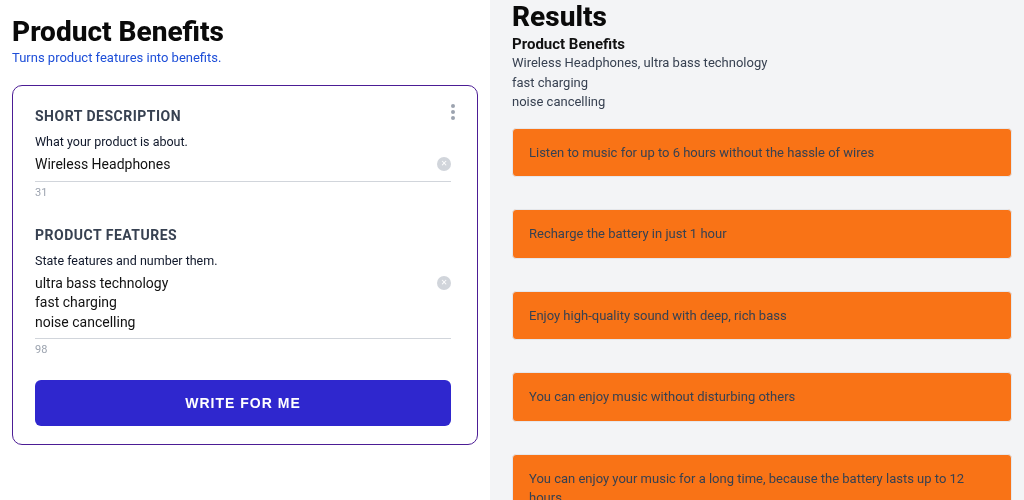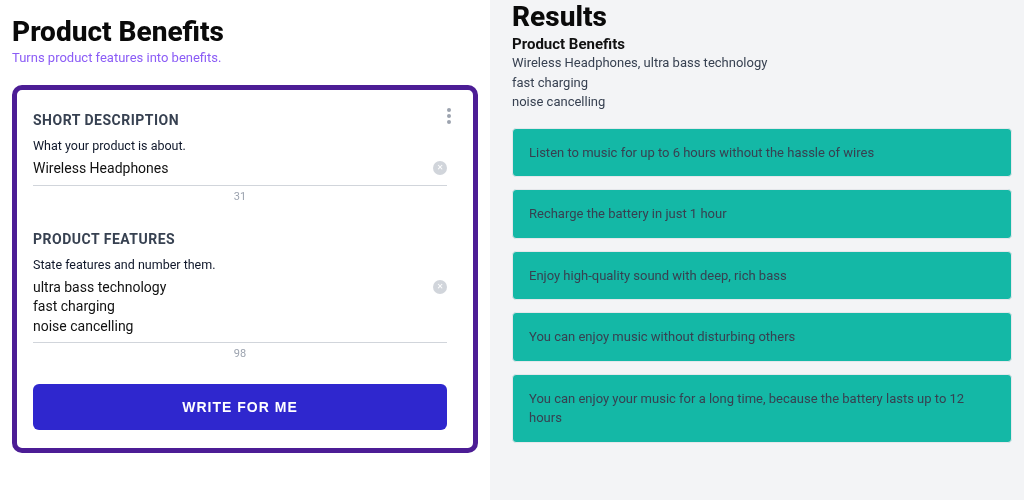--- a/index.html
+++ b/index.html
@@ -23,27 +23,27 @@
       background: #f3f4f6;
     }
     .page-title {
       font-size: 28px;
       font-weight: 800;
       color: #0a0a0a;
       margin-bottom: 2px;
     }
     .page-subtitle {
       font-size: 13px;
-      color: #8b5cf6;
+      color: #1d4ed8;
       margin-bottom: 20px;
     }
     .card {
-      border: 5px solid #4c1d95;
+      border: 1px solid #4c1d95;
       border-radius: 10px;
-      padding: 22px 26px 18px 16px;
+      padding: 22px 26px 18px 22px;
       position: relative;
     }
     .more-icon {
       position: absolute;
       top: 18px;
       right: 22px;
       cursor: pointer;
       color: #9ca3af;
       display: flex;
       flex-direction: column;
@@ -94,21 +94,21 @@
       align-items: center;
       justify-content: center;
     }
     .clear-icon::before {
       content: "✕";
       color: #fff;
       font-size: 8px;
       line-height: 1;
     }
     .char-count {
-      text-align: center;
+      text-align: left;
       font-size: 11px;
       color: #9ca3af;
       margin-bottom: 28px;
     }
     .char-count.last { margin-bottom: 24px; }
     .primary-btn {
       width: 100%;
       background: #2f27ce;
       color: #fff;
       font-size: 14px;
@@ -137,27 +137,27 @@
       margin-bottom: 0px;
     }
     .summary-text {
       font-size: 13px;
       color: #374151;
       line-height: 1.5;
       white-space: pre-line;
       margin-bottom: 16px;
     }
     .result-card {
-      background: #14b8a6;
+      background: #f97316;
       border: 1px solid #e5e7eb;
       border-radius: 4px;
       padding: 14px 16px;
       font-size: 13px;
       color: #374151;
-      margin-bottom: 12px;
+      margin-bottom: 32px;
       cursor: pointer;
       line-height: 1.5;
     }
   </style>
 </head>
 <body>
 
 <div class="left-panel">
   <h1 class="page-title">Product Benefits</h1>
   <div class="page-subtitle">Turns product features into benefits.</div>

